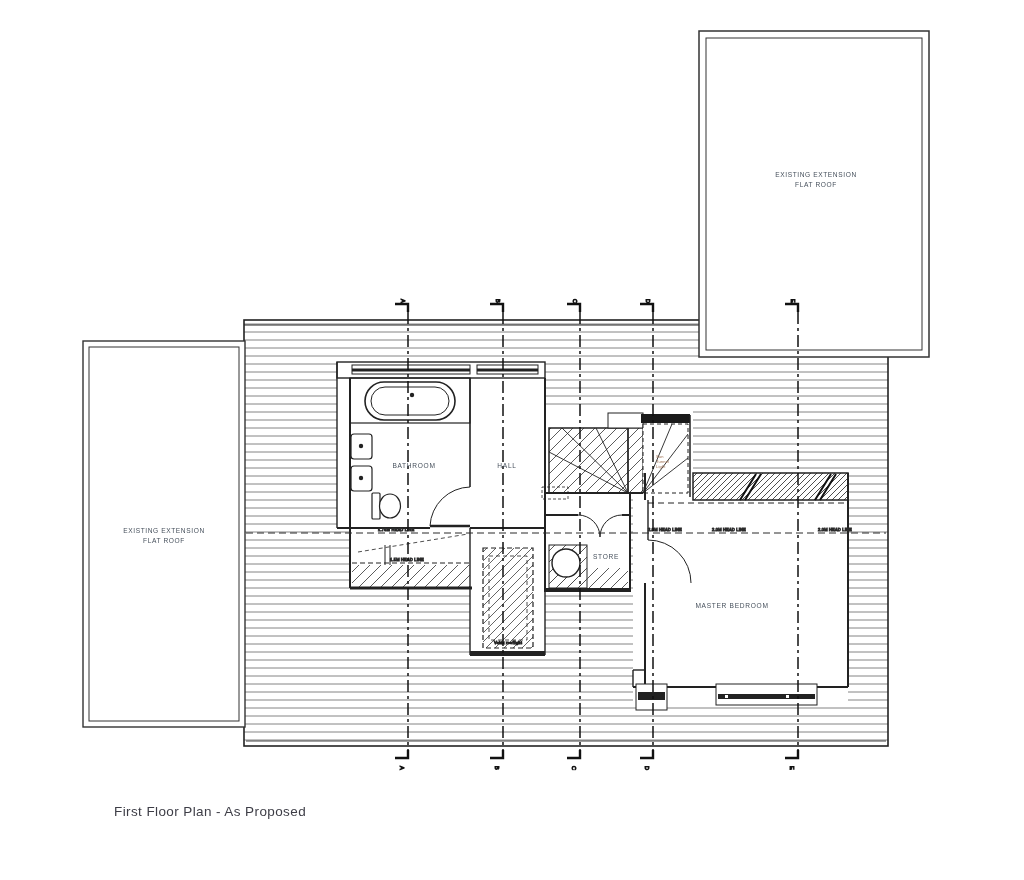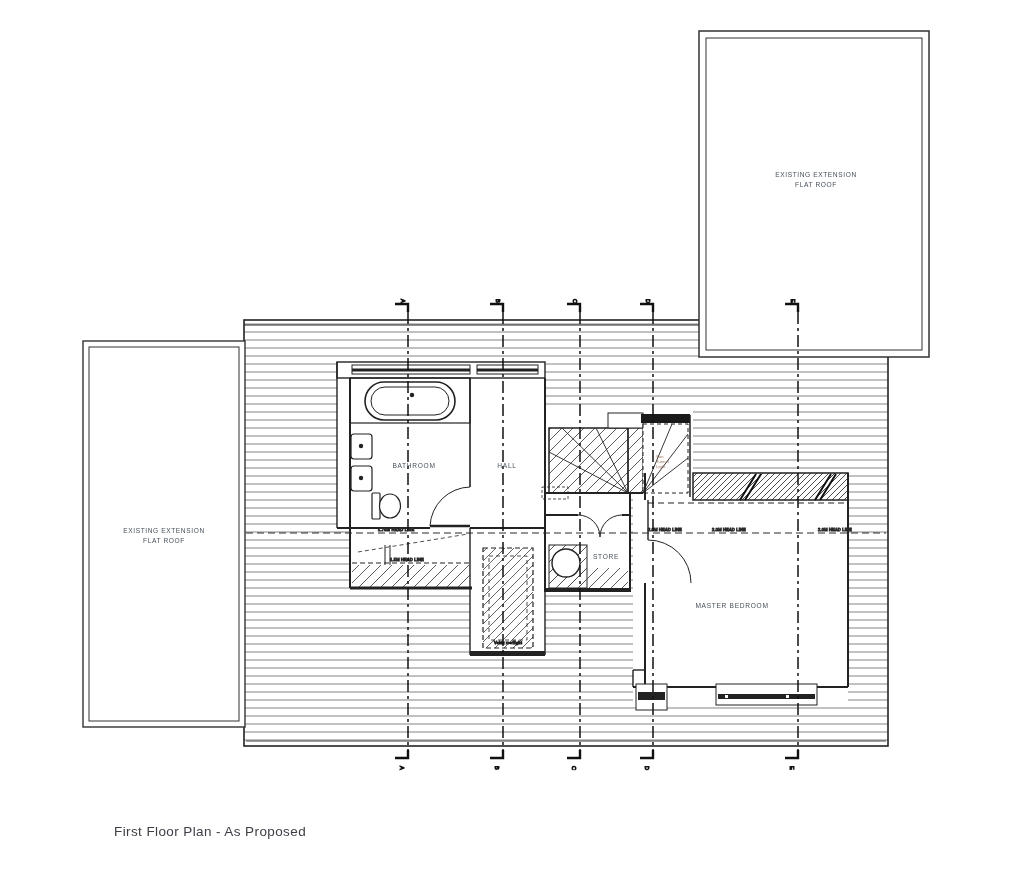--- a/index.html
+++ b/index.html
@@ -1,19 +1,19 @@
 <!DOCTYPE html>
 <html><head>
 <meta charset="utf-8">
 <style>
   html,body{margin:0;padding:0;background:#ffffff;}
   #page{position:relative;width:1024px;height:880px;background:#ffffff;overflow:hidden;
         font-family:"Liberation Sans",sans-serif;}
   #plan-svg{position:absolute;left:0;top:0;}
-  #drawing-title{position:absolute;left:114px;top:824px;font-size:13.5px;color:#3d3d46;
+  #drawing-title{position:absolute;left:114px;top:804px;font-size:13.5px;color:#3d3d46;
         letter-spacing:0.4px;font-weight:500;}
   svg text{font-family:"Liberation Sans",sans-serif;}
   .room-label{font-size:6.6px;fill:#454f5b;letter-spacing:0.7px;}
   .roof-label{font-size:6.6px;fill:#454f5b;letter-spacing:0.6px;}
   .tiny-note{font-size:4px;fill:#8d97ad;letter-spacing:0.2px;}
   .tiny-note-warm{font-size:4px;fill:#9a6a4a;letter-spacing:0.2px;}
   .sec-letter{font-size:5.5px;fill:#2a2f3a;}
 </style>
 </head>
 <body>

